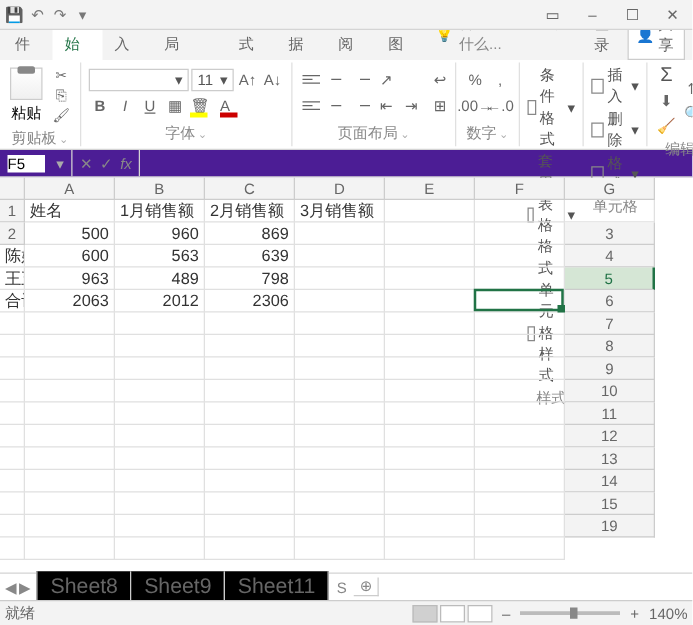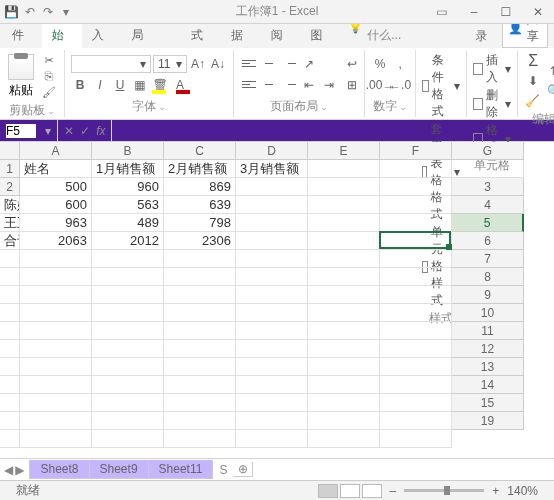--- a/index.html
+++ b/index.html
@@ -57,43 +57,42 @@
 .hdr{background:#f3f3f3;border-right:1px solid #ccc;border-bottom:1px solid #ccc;display:flex;align-items:center;justify-content:center;font-size:12px;color:#666}
 .rowhdr{background:#f3f3f3;border-right:1px solid #ccc;border-bottom:1px solid #ccc;display:flex;align-items:center;justify-content:center;font-size:12px;color:#666}
 .rowhdr.sel{background:#d5e6d5;color:#217346;border-right:2px solid #217346}
 .cell{border-right:1px solid #e0e0e0;border-bottom:1px solid #e0e0e0;padding:0 4px;display:flex;align-items:center;font-size:13px;color:#333;overflow:hidden;white-space:nowrap}
 .cell.num{justify-content:flex-end}
 .corner{background:#f3f3f3;border-right:1px solid #ccc;border-bottom:1px solid #ccc}
 .selection-outline{position:absolute;border:2px solid #217346;pointer-events:none}
 .fill-handle{position:absolute;width:6px;height:6px;background:#217346;bottom:-3px;right:-3px}
 .sheet-tabs{height:22px;background:#fff;border-top:1px solid #d4d4d4;display:flex;align-items:center;padding:0 4px;gap:0}
 .st-nav{display:flex;gap:2px;padding-right:6px;color:#888}
-.st-tab{padding:2px 10px;border:1px solid #ccc;border-top:none;font-size:12px;color:#666;background:#c4b5fd;margin-left:-1px}
+.st-tab{padding:2px 10px;border:1px solid #ccc;border-top:none;font-size:17px;color:#666;background:#000000;margin-left:-1px}
 .st-tab.active{border-bottom:3px solid #217346;color:#217346;font-weight:500}
 .st-add{width:20px;display:flex;align-items:center;justify-content:center;color:#888;border:1px solid #ccc;border-top:none;border-left:none}
 .st-more{padding:2px 6px;color:#888}
-.status{height:20px;background:#f3f3f3;border-top:1px solid #ccc;display:flex;align-items:center;padding:0 16px;font-size:11px;color:#666;justify-content:space-between}
+.status{height:20px;background:#f3f3f3;border-top:1px solid #ccc;display:flex;align-items:center;padding:0 4px;font-size:11px;color:#666;justify-content:space-between}
 .status-right{display:flex;align-items:center;gap:8px}
 .view-btns{display:flex;gap:2px}
 .view-btn{width:20px;height:14px;border:1px solid #bbb;background:#fff}
 .view-btn.active{background:#d0d0d0}
 .zoom-slider{width:80px;height:3px;background:#bbb;position:relative}
 .zoom-slider::after{content:"";position:absolute;left:50%;top:-3px;width:6px;height:9px;background:#888}
 </style>
 </head>
 <body>
 
 <div class="titlebar">
   <div class="tb-left">
     <span class="tb-icon">💾</span>
     <span class="tb-icon">↶</span>
     <span class="tb-icon">↷</span>
     <span class="tb-icon">▾</span>
   </div>
-  <div class="tb-title">工作簿1 - Excel</div>
   <div class="tb-right">
     <span class="tb-icon">▭</span>
     <span class="tb-icon">–</span>
     <span class="tb-icon">☐</span>
     <span class="tb-icon">✕</span>
   </div>
 </div>
 
 <div class="tabs">
   <div class="tab">文件</div>

